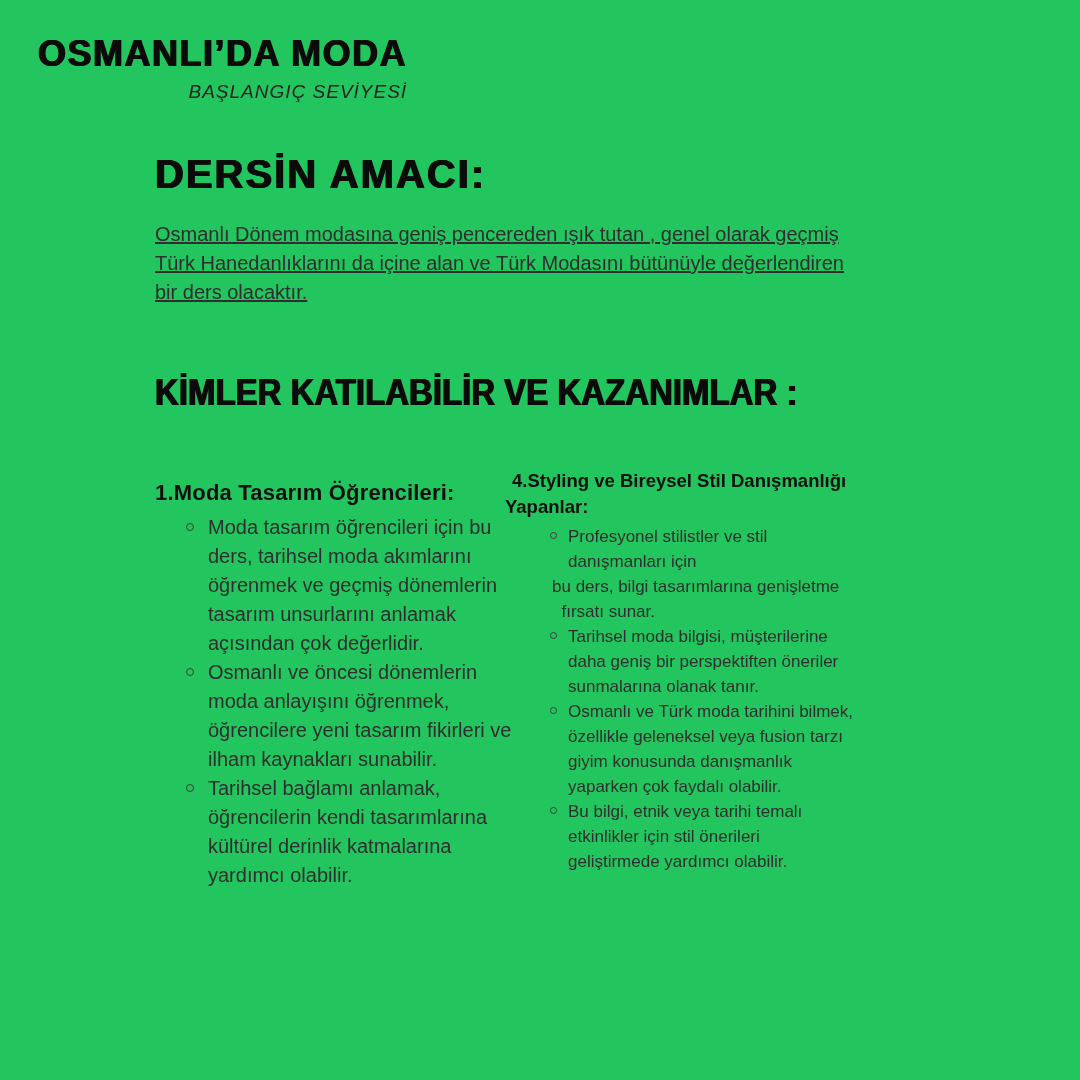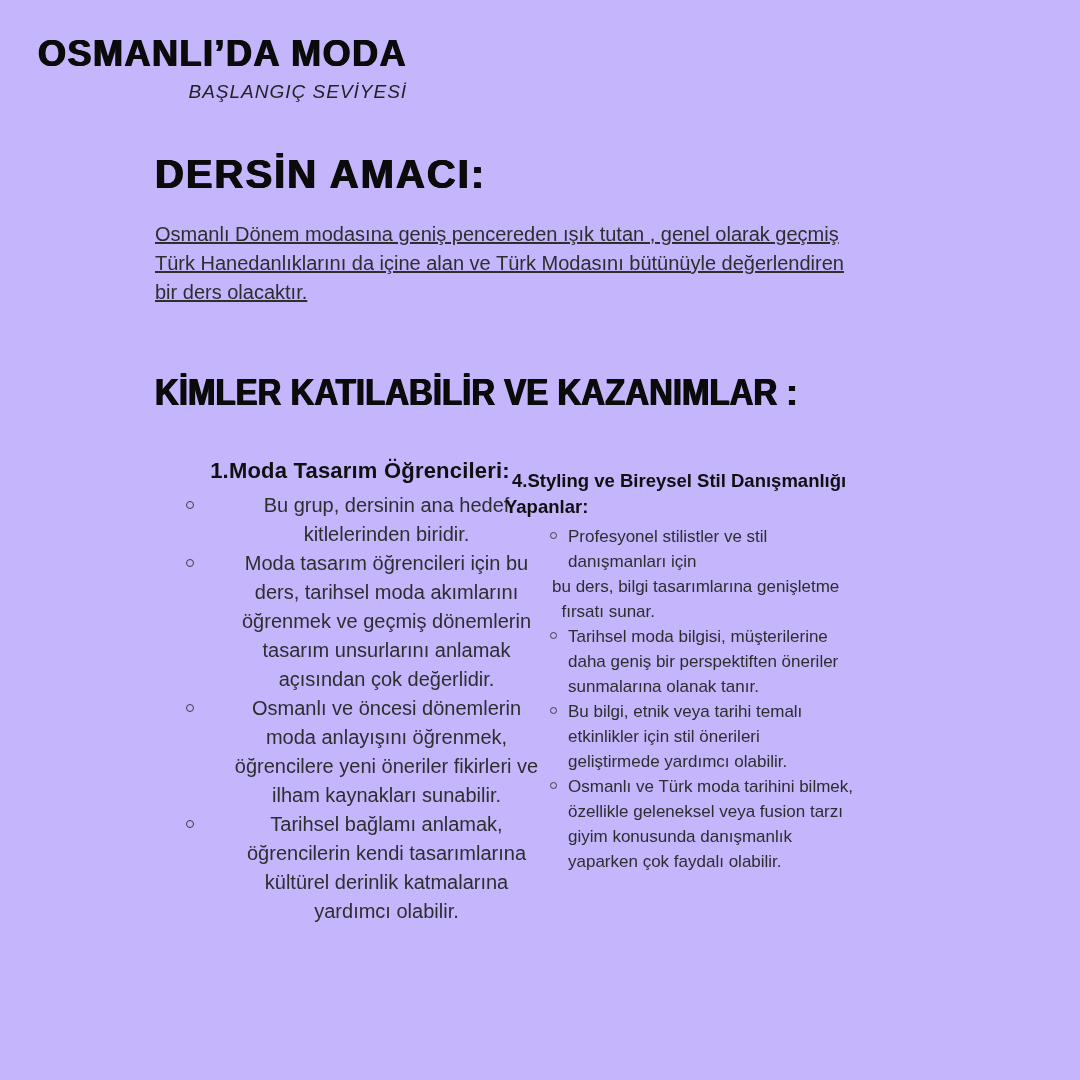--- a/index.html
+++ b/index.html
@@ -5,21 +5,21 @@
   html, body {
     margin: 0;
     padding: 0;
     background: #ffffff;
     font-family: "Liberation Sans", sans-serif;
   }
   .page {
     position: relative;
     width: 1080px;
     height: 1080px;
-    background: #c4b5fd;
+    background: #22c55e;
     overflow: hidden;
     color: #2e2e2e;
   }
 
   
   .header { position: absolute; left: 38px; top: 34px; }
   .title {
     margin: 0;
     font-size: 36px;
     font-weight: 700;
@@ -72,21 +72,21 @@
   .col ul { list-style: none; margin: 0; padding: 0; }
   .col li { position: relative; margin: 0; }
   .marker {
     position: absolute;
     border-radius: 50%;
     box-sizing: border-box;
     background: transparent;
   }
   .li-text { white-space: pre-line; }
 
-  .col1 { left: 155px; top: 458px; width: 410px; text-align: center; }
+  .col1 { left: 155px; top: 480px; width: 410px; }
   .col1 h3 { font-size: 22px; font-weight: 700; letter-spacing: 0.2px; }
   .col1 ul { margin-top: 7px; }
   .col1 li { padding-left: 53px; font-size: 20px; line-height: 29px; }
   .col1 .marker { left: 31px; top: 10px; width: 8px; height: 8px; border: 1.5px solid #3e3e3e; }
 
   .col2 { left: 505px; top: 468px; width: 430px; }
   .col2 h3 {
     font-size: 18.5px;
     font-weight: 700;
     line-height: 26px;
@@ -117,36 +117,31 @@
 
   <section class="audience">
     <h2 class="h-big h-condensed">KİMLER KATILABİLİR VE KAZANIMLAR :</h2>
   </section>
 
   <div class="col col1">
     <h3>1.Moda Tasarım Öğrencileri:</h3>
     <ul>
       <li>
         <span class="marker"></span>
-        <span class="li-text">Bu grup, dersinin ana hedef
-kitlelerinden biridir.</span>
-      </li>
-      <li>
-        <span class="marker"></span>
         <span class="li-text">Moda tasarım öğrencileri için bu
 ders, tarihsel moda akımlarını
 öğrenmek ve geçmiş dönemlerin
 tasarım unsurlarını anlamak
 açısından çok değerlidir.</span>
       </li>
       <li>
         <span class="marker"></span>
         <span class="li-text">Osmanlı ve öncesi dönemlerin
 moda anlayışını öğrenmek,
-öğrencilere yeni öneriler fikirleri ve
+öğrencilere yeni tasarım fikirleri ve
 ilham kaynakları sunabilir.</span>
       </li>
       <li>
         <span class="marker"></span>
         <span class="li-text">Tarihsel bağlamı anlamak,
 öğrencilerin kendi tasarımlarına
 kültürel derinlik katmalarına
 yardımcı olabilir.</span>
       </li>
     </ul>
@@ -164,27 +159,27 @@
   fırsatı sunar.</div>
       </li>
       <li>
         <span class="marker"></span>
         <span class="li-text">Tarihsel moda bilgisi, müşterilerine
 daha geniş bir perspektiften öneriler
 sunmalarına olanak tanır.</span>
       </li>
       <li>
         <span class="marker"></span>
-        <span class="li-text">Bu bilgi, etnik veya tarihi temalı
-etkinlikler için stil önerileri
-geliştirmede yardımcı olabilir.</span>
-      </li>
-      <li>
-        <span class="marker"></span>
         <span class="li-text">Osmanlı ve Türk moda tarihini bilmek,
 özellikle geleneksel veya fusion tarzı
 giyim konusunda danışmanlık
 yaparken çok faydalı olabilir.</span>
+      </li>
+      <li>
+        <span class="marker"></span>
+        <span class="li-text">Bu bilgi, etnik veya tarihi temalı
+etkinlikler için stil önerileri
+geliştirmede yardımcı olabilir.</span>
       </li>
     </ul>
   </div>
 
 </div>
 
 </body></html>

